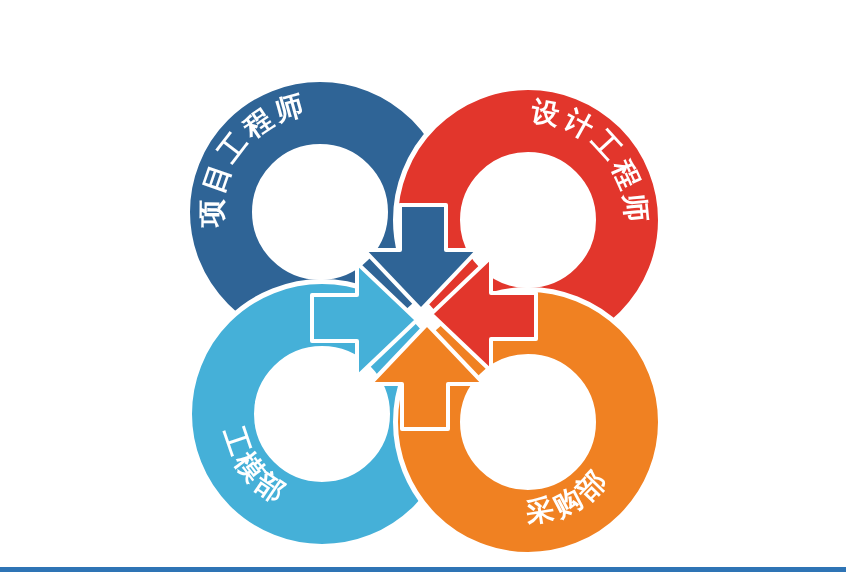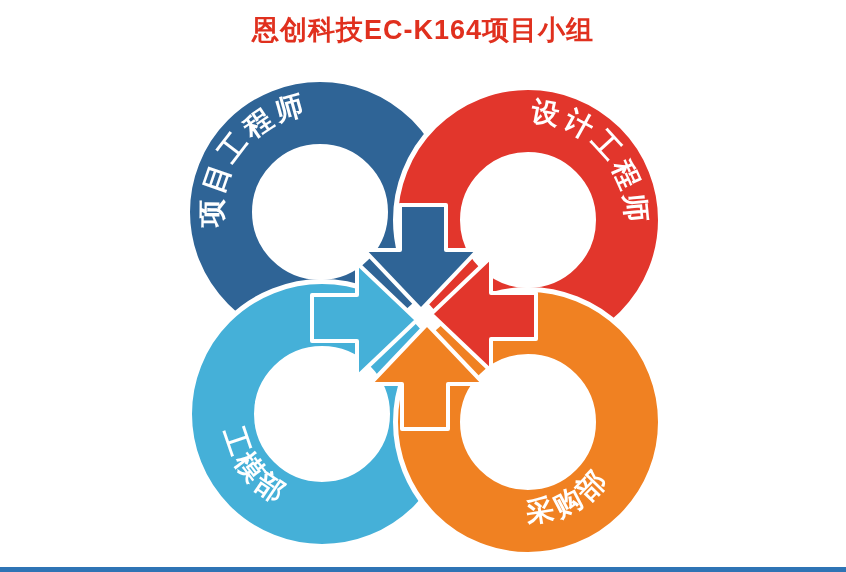--- a/index.html
+++ b/index.html
@@ -21,21 +21,20 @@
   }
   .footer-bar{
     position:absolute;left:0;bottom:0;width:100%;height:5px;background:#2e74b5;
   }
 </style>
 </head>
 <body>
 
 <div class="slide">
 
-  <div class="title">恩创科技EC-K164项目小组</div>
 
   <svg class="diagram" width="846" height="572" viewBox="0 0 846 572" xmlns="http://www.w3.org/2000/svg">
 
     <defs>
       <path id="arc-tl" d="M 234.3 261.5 A 99 99 0 0 1 345.6 116.4"></path>
       <path id="arc-tr" d="M 494.1 127.0 A 99 99 0 0 1 617.7 261.8"></path>
       <path id="arc-bl" d="M 229.0 380.1 A 99 99 0 0 0 330.6 512.6"></path>
       <path id="arc-br" d="M 486.2 511.7 A 99 99 0 0 0 625.5 439.2"></path>
     </defs>
 

